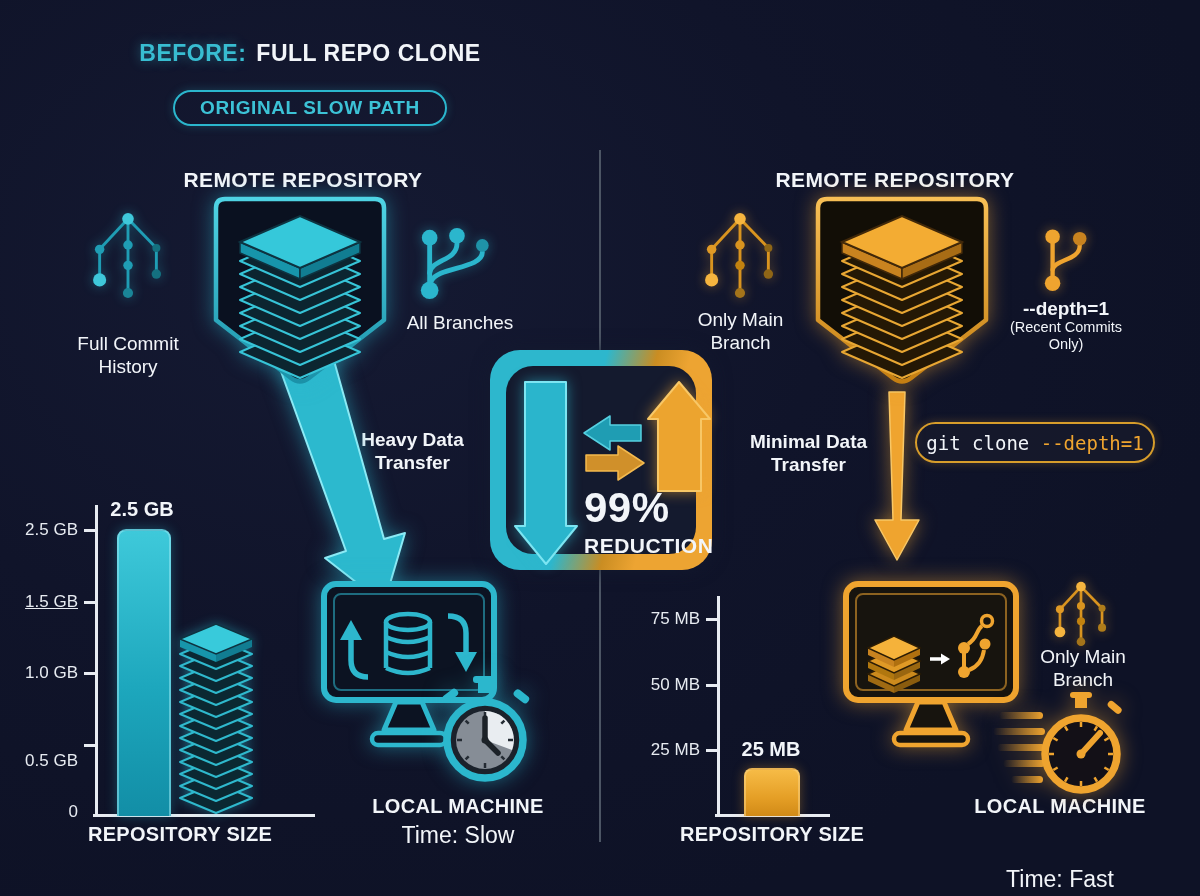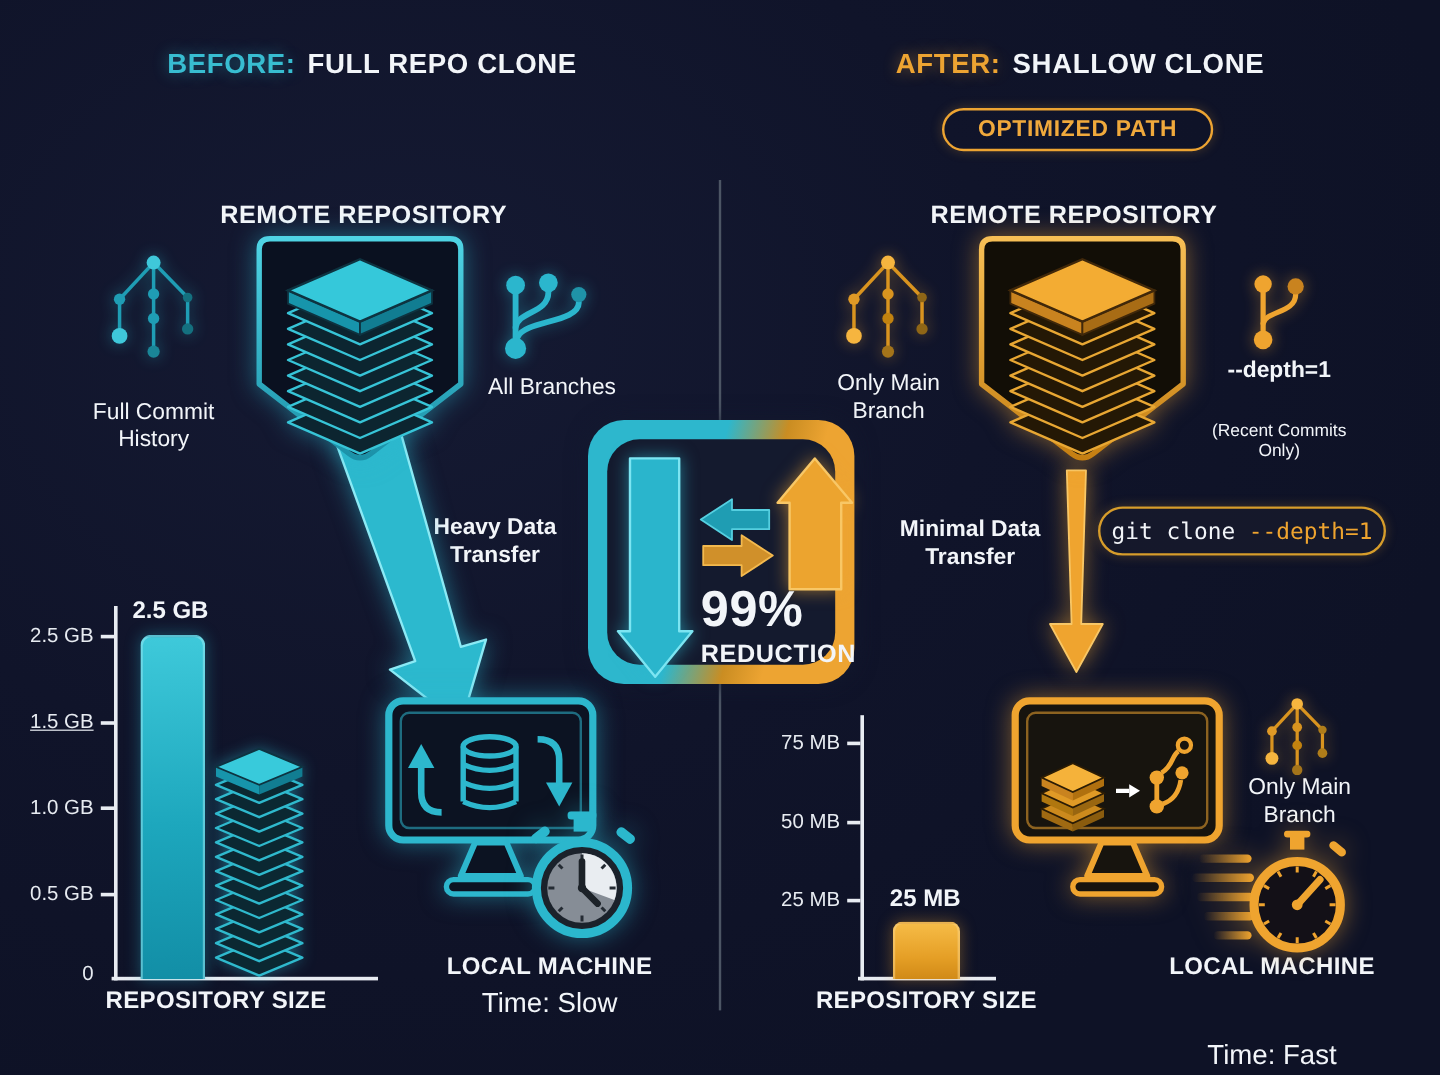--- a/index.html
+++ b/index.html
@@ -18,21 +18,21 @@
   .white{color:#f2f5f9;}
   .badge{
     font-size:19px;font-weight:bold;letter-spacing:.6px;border-radius:20px;
     display:flex;align-items:center;justify-content:center;height:36px;box-sizing:border-box;
   }
   .badge.c{border:2.5px solid #2bb6cd;color:#3cc2d6;box-shadow:0 0 10px rgba(43,182,205,.25);}
   .badge.o{border:2.5px solid #eda432;color:#f0a93c;box-shadow:0 0 10px rgba(237,164,50,.25);}
   .sect{font-size:21px;font-weight:bold;letter-spacing:.4px;}
   .lbl{font-size:19px;font-weight:500;line-height:1.22;}
   .lbl.b{font-weight:600;}
-  .small{font-size:14.5px;line-height:1.18;margin-top:32px;}
+  .small{font-size:14.5px;line-height:1.18;}
   .tick{font-size:17px;color:#e7ebf1;text-align:right;}
   .barlbl{font-size:20px;font-weight:bold;}
   .axistitle{font-size:20px;font-weight:bold;letter-spacing:.3px;}
   .lm{font-size:20px;font-weight:bold;letter-spacing:.3px;}
   .time{font-size:23px;}
   .divider{width:2px;background:#4c5564;z-index:0;}
   .axisline{background:#e8ecf2;z-index:1;}
   .glow-c{filter:drop-shadow(0 0 10px rgba(43,182,205,.5));}
   .glow-c2{filter:drop-shadow(0 0 6px rgba(43,182,205,.45));}
   .glow-o{filter:drop-shadow(0 0 10px rgba(237,164,50,.5));}
@@ -66,20 +66,23 @@
 </style>
 </head>
 <body>
 
 <div id="stage">
 
   <div class="abs divider" style="left:599px;top:150px;height:692px;"></div>
 
   <div class="abs h1 center" style="left:60px;top:40px;width:500px;">
     <span class="accent cyan">BEFORE:</span><span class="white">FULL REPO CLONE</span>
+  </div>
+  <div class="abs badge c" style="left:173px;top:90px;width:274px;">
+    <span>ORIGINAL SLOW PATH</span>
   </div>
   <div class="abs sect center" style="left:153px;top:168px;width:300px;">REMOTE REPOSITORY</div>
 
   <svg class="abs glow-c2 z1" style="left:88px;top:206px;" width="80" height="94" viewBox="0 0 110 126">
     <g stroke="#1f9db4" stroke-width="4" fill="none">
       <path d="M55,16 L16,58"></path>
         <path d="M55,16 V52"></path>
         <path d="M55,16 L94,56"></path>
       <path d="M16,58 V100"></path>
         <path d="M55,52 V118"></path>
@@ -141,21 +144,21 @@
 
   <div class="abs axisline" style="left:95px;top:505px;width:3px;height:312px;"></div>
   <div class="abs axisline" style="left:93px;top:814px;width:222px;height:3px;"></div>
   <div class="abs axisline" style="left:84px;top:529px;width:11px;height:3px;"></div>
   <div class="abs axisline" style="left:84px;top:601px;width:11px;height:3px;"></div>
   <div class="abs axisline" style="left:84px;top:672px;width:11px;height:3px;"></div>
   <div class="abs axisline" style="left:84px;top:744px;width:11px;height:3px;"></div>
   <div class="abs tick" style="left:16px;top:520px;width:62px;">2.5 GB</div>
   <div class="abs tick" style="left:16px;top:592px;width:62px;text-decoration:underline;">1.5 GB</div>
   <div class="abs tick" style="left:16px;top:663px;width:62px;">1.0 GB</div>
-  <div class="abs tick" style="left:16px;top:735px;width:62px;">0.5 GB</div>
+  <div class="abs tick" style="left:16px;top:751px;width:62px;">0.5 GB</div>
   <div class="abs tick" style="left:16px;top:802px;width:62px;">0</div>
   <div class="abs bar-c z1" style="left:117px;top:529px;width:50px;height:285px;"></div>
   <div class="abs barlbl center" style="left:104px;top:498px;width:76px;">2.5 GB</div>
 
   <svg class="abs z1 glow-c2" style="left:177px;top:606px;" width="78" height="210" viewBox="0 0 78 210">
     <g fill="#0b2832" stroke="#2fb9cd" stroke-width="2" stroke-linejoin="round">
       <path d="M3,192 L39,177 L75,192 L39,207 Z"></path>
         <path d="M3,180 L39,165 L75,180 L39,195 Z"></path>
       <path d="M3,168 L39,153 L75,168 L39,183 Z"></path>
         <path d="M3,156 L39,141 L75,156 L39,171 Z"></path>
@@ -230,26 +233,20 @@
         <polygon points="20,16 60,16 60,160 71,160 40,198 9,160 19,160 19,16" fill="#2ab5cc" stroke="#7ce5f2" stroke-width="2" stroke-linejoin="round" style="filter:drop-shadow(0 0 7px rgba(43,182,205,.6));"></polygon>
         <polygon points="152,125 152,53 142,53 173,16 204,53 195,53 195,125" fill="#eca42f" stroke="#f8c766" stroke-width="2" stroke-linejoin="round" style="filter:drop-shadow(0 0 7px rgba(237,164,50,.6));"></polygon>
         <polygon points="78,67 104,50 104,59 135,59 135,75 104,75 104,84" fill="#1f9db3" stroke="#55cfe0" stroke-width="1.5" stroke-linejoin="round"></polygon>
         <polygon points="138,97 112,80 112,89 80,89 80,105 112,105 112,114" fill="#d0902a" stroke="#f3b94e" stroke-width="1.5" stroke-linejoin="round"></polygon>
       </svg>
       <div class="abs pct" style="left:78px;top:118px;">99%</div>
       <div class="abs red" style="left:78px;top:168px;">REDUCTION</div>
     </div>
   </div>
 
-  <div class="abs h1 center" style="left:650px;top:40px;width:500px;">
-    <span class="accent orange">AFTER:</span><span class="white">SHALLOW CLONE</span>
-  </div>
-  <div class="abs badge o" style="left:785px;top:90px;width:226px;">
-    <span>OPTIMIZED PATH</span>
-  </div>
   <div class="abs sect center" style="left:745px;top:168px;width:300px;">REMOTE REPOSITORY</div>
 
   <svg class="abs glow-o2 z1" style="left:700px;top:206px;" width="80" height="94" viewBox="0 0 110 126">
     <g stroke="#d9941f" stroke-width="4" fill="none">
       <path d="M55,16 L16,58"></path>
         <path d="M55,16 V52"></path>
         <path d="M55,16 L94,56"></path>
       <path d="M16,58 V100"></path>
         <path d="M55,52 V118"></path>
         <path d="M94,56 V92"></path>

